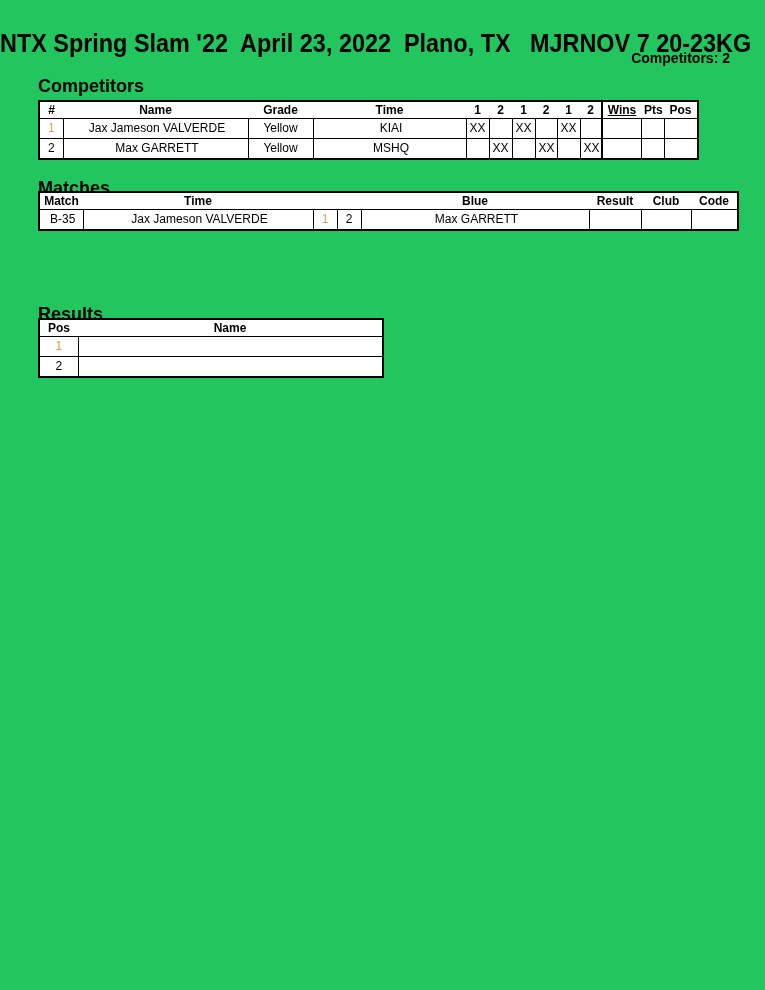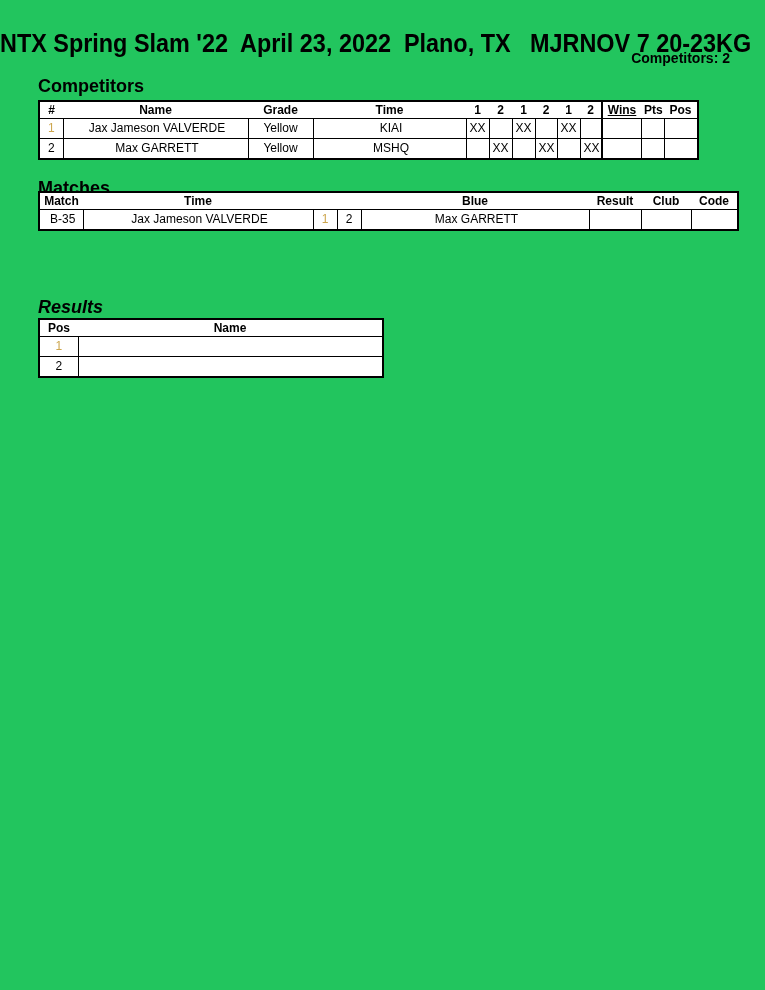--- a/index.html
+++ b/index.html
@@ -17,21 +17,21 @@
   .count-label {
     position:absolute; top:50px; left:400px; width:330px;
     text-align:right; font-size:14px; font-weight:bold;
   }
   .section-title {
     position:absolute; font-size:18px; font-weight:bold; 
     white-space:nowrap;
   }
   #competitors-title { top:76px; left:38px; width:563px; }
   #matches-title     { top:178px; left:38px; width:699px; }
-  #results-title     { top:297px; left:38px; width:344px;font-style:italic; }
+  #results-title     { top:304px; left:38px; width:344px; }
 
   table.sheet {
     position:absolute; border-collapse:collapse; table-layout:fixed;
     background:#fff; border:2px solid #000;
   }
   #competitors-table { top:100px; left:38px; width:659px; }
   #matches-table     { top:191px; left:38px; width:699px; }
   #results-table     { top:318px; left:38px; width:344px; }
 
   table.sheet th {

